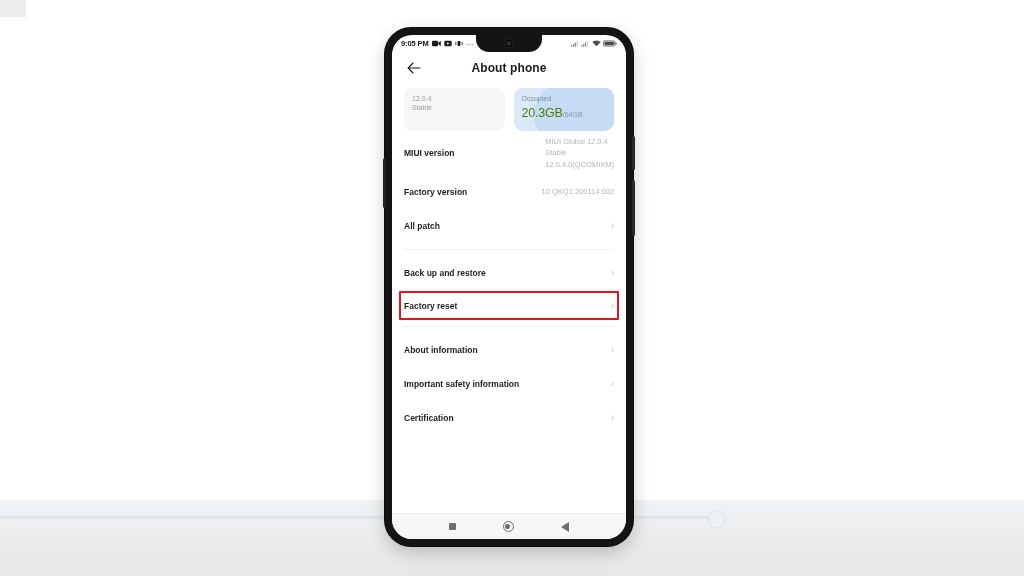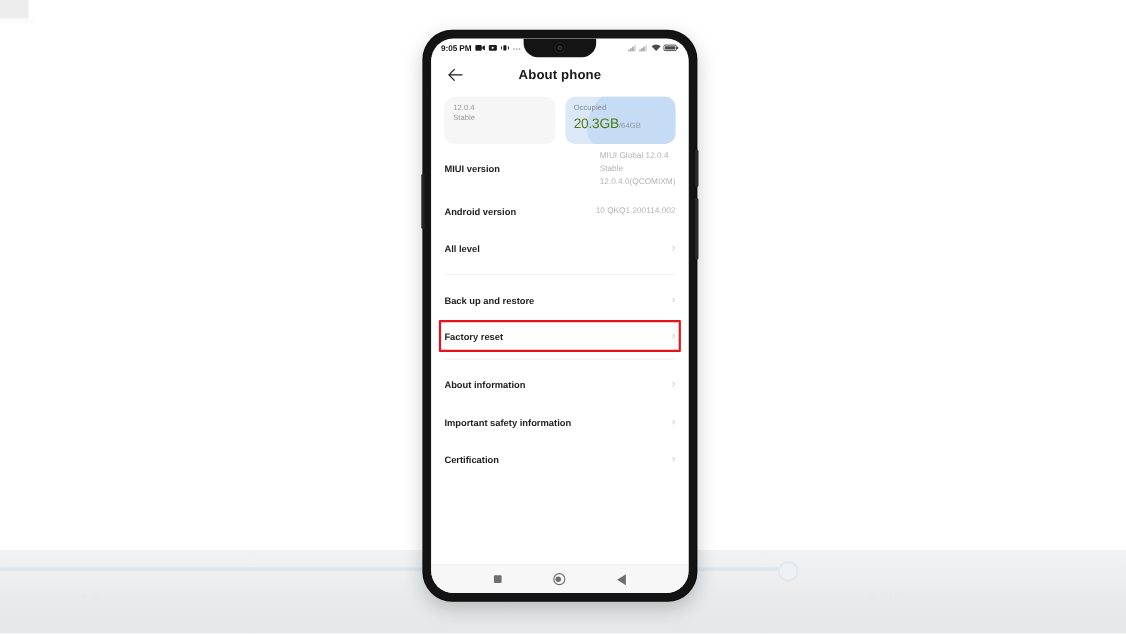--- a/index.html
+++ b/index.html
@@ -510,27 +510,27 @@
       </div>
 
       <div id="list">
 
         <div class="row" style="min-height:44px;">
           <span class="row-label">MIUI version</span>
           <span class="row-value"><span>MIUI Global 12.0.4</span><br><span>Stable</span><br><span>12.0.4.0(QCOMIXM)</span></span>
         </div>
 
         <div class="row">
-          <span class="row-label">Android version</span>
+          <span class="row-label">Factory version</span>
           <span class="row-value">10 QKQ1.200114.002</span>
         </div>
 
 
         <div class="row">
-          <span class="row-label">All level</span>
+          <span class="row-label">All patch</span>
           <span class="row-chevron">›</span>
         </div>
 
         <div class="divider"></div>
 
         <div class="row">
           <span class="row-label">Back up and restore</span>
           <span class="row-chevron">›</span>
         </div>
 

